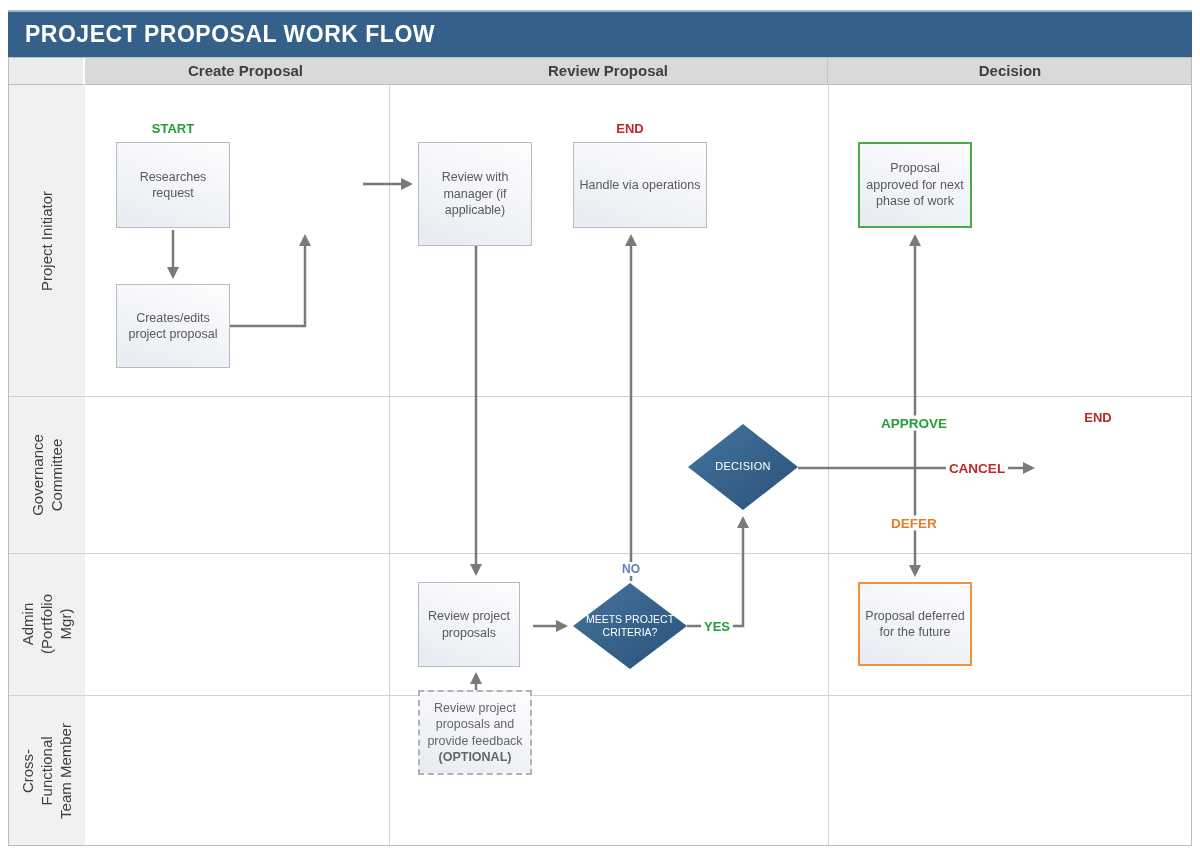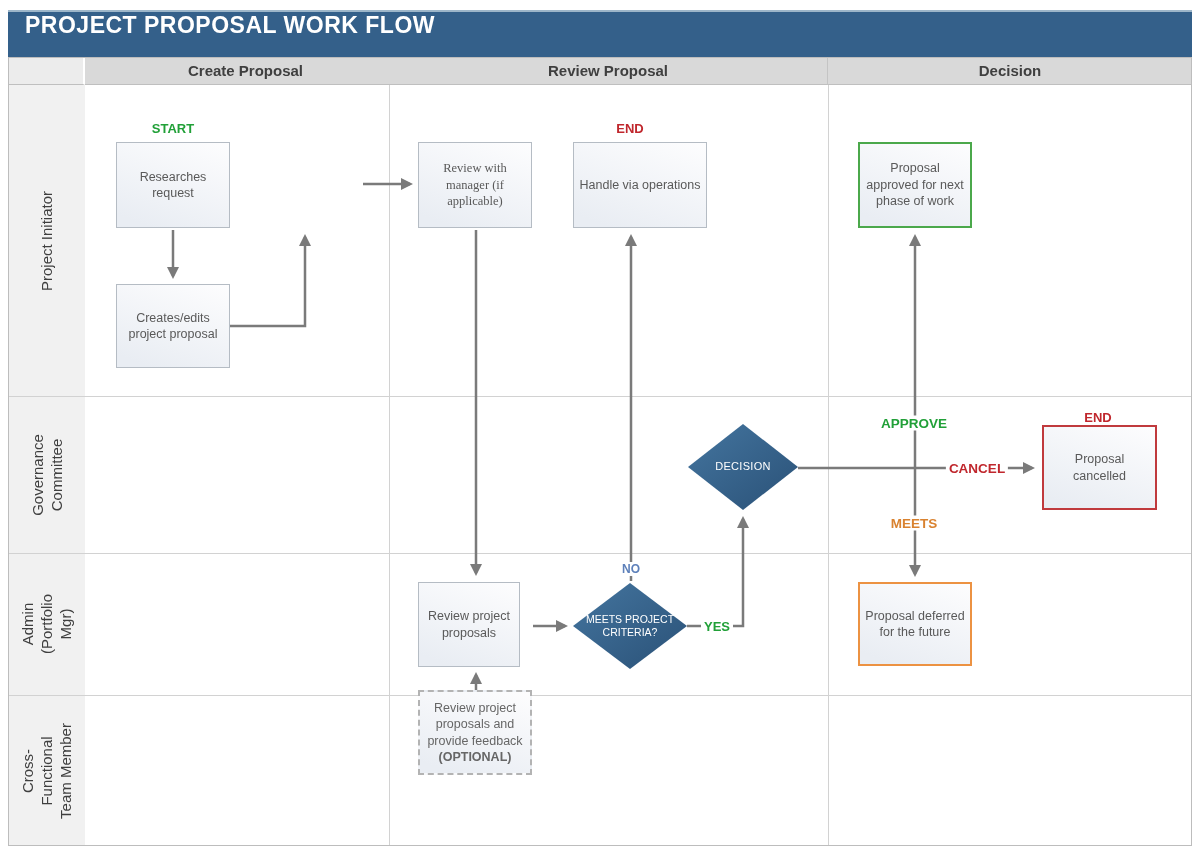--- a/index.html
+++ b/index.html
@@ -1,21 +1,21 @@
 <!DOCTYPE html>
 <html><head>
 <meta charset="utf-8">
 <style>
   html,body{margin:0;padding:0;background:#ffffff;}
   #page{position:relative;width:1200px;height:853px;background:#ffffff;
         font-family:"Liberation Sans",sans-serif;overflow:hidden;}
 
   
   .title-bar{position:absolute;left:8px;top:10px;width:1184px;height:47px;
-             background:#34608a;border-top:2px solid #9db6c9;display:flex;align-items:flex-start;
+             background:#34608a;border-top:2px solid #9db6c9;display:flex;align-items:center;
              box-sizing:border-box;}
   .title-bar span{color:#ffffff;font-size:23px;font-weight:bold;letter-spacing:.5px;padding-left:17px;}
 
   
   .hdr-cell{position:absolute;top:57px;height:28px;background:#d9d9d9;
             display:flex;align-items:center;justify-content:center;
             font-size:15px;font-weight:bold;color:#3f3f3f;box-sizing:border-box;
             border-bottom:1px solid #bfbfbf;}
   .hdr-corner{position:absolute;top:57px;left:8px;width:77px;height:28px;background:#ececec;
             border-bottom:1px solid #bfbfbf;border-right:2px solid #ffffff;box-sizing:border-box;}
@@ -126,35 +126,34 @@
     </g>
     <polygon points="743,424 798,467 743,510 688,467" fill="url(#diamondGrad)"></polygon>
     <polygon points="630,583 687,626 630,669 573,626" fill="url(#diamondGrad)"></polygon>
   </svg>
 
   <div class="diamond-label lbl-decision" style="left:743px;top:467px;">DECISION</div>
   <div class="diamond-label lbl-criteria" style="left:630px;top:626px;">MEETS PROJECT CRITERIA?</div>
 
   <div class="node" style="left:116px;top:142px;width:114px;height:86px;">Researches request</div>
   <div class="node" style="left:116px;top:284px;width:114px;height:84px;">Creates/edits project proposal</div>
-  <div class="node" style="left:418px;top:142px;width:114px;height:86px;font-family:Liberation Serif, serif;">Review with manager (if applicable)</div>
+  <div class="node" style="left:418px;top:142px;width:114px;height:104px;">Review with manager (if applicable)</div>
   <div class="node" style="left:573px;top:142px;width:134px;height:86px;">Handle via operations</div>
   <div class="node green" style="left:858px;top:142px;width:114px;height:86px;">Proposal approved for next phase of work</div>
-  <div class="node red" style="left:1042px;top:425px;width:115px;height:85px;">Proposal cancelled</div>
   <div class="node" style="left:418px;top:582px;width:102px;height:85px;">Review project proposals</div>
   <div class="node orange" style="left:858px;top:582px;width:114px;height:84px;">Proposal deferred for the future</div>
   <div class="node dashed" style="left:418px;top:690px;width:114px;height:85px;">
     <div>
       <span>Review project proposals and provide feedback</span>
       <strong>(OPTIONAL)</strong>
     </div>
   </div>
 
   <div class="flow-label c-green" style="left:173px;top:128px;">START</div>
   <div class="flow-label c-red" style="left:630px;top:128px;">END</div>
   <div class="flow-label c-red" style="left:1098px;top:417px;">END</div>
   <div class="flow-label c-green on-line" style="left:914px;top:423px;font-size:13.5px;">APPROVE</div>
   <div class="flow-label c-red on-line" style="left:977px;top:468px;font-size:13.5px;">CANCEL</div>
-  <div class="flow-label c-orange on-line" style="left:914px;top:523px;font-size:13.5px;">MEETS</div>
+  <div class="flow-label c-orange on-line" style="left:914px;top:523px;font-size:13.5px;">DEFER</div>
   <div class="flow-label c-green on-line" style="left:717px;top:626px;">YES</div>
   <div class="flow-label c-blue on-line" style="left:631px;top:569px;">NO</div>
 
 </div>
 
 </body></html>

